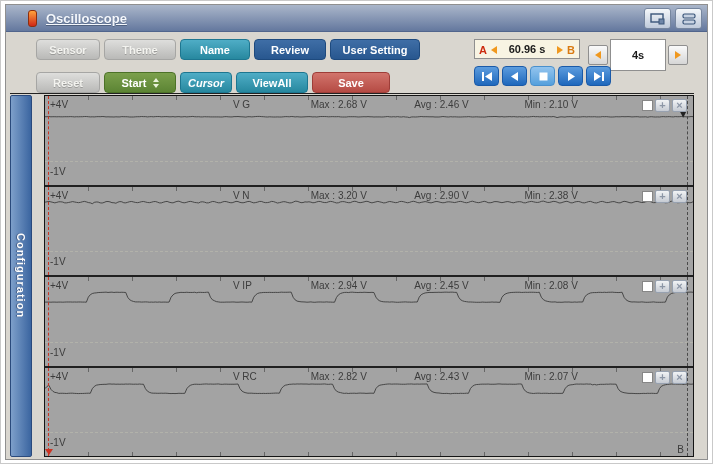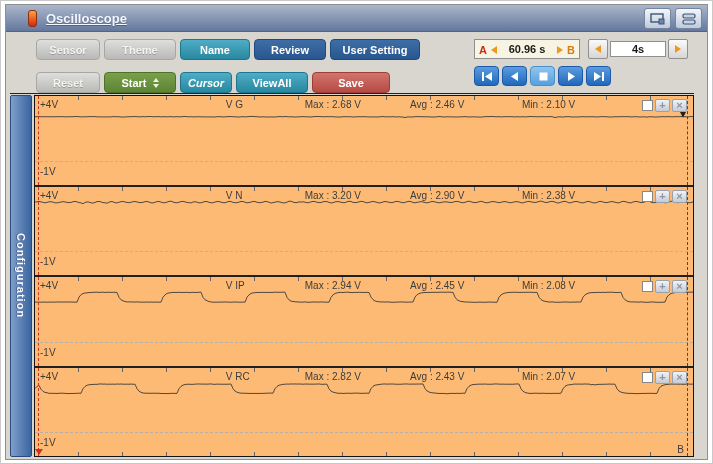--- a/index.html
+++ b/index.html
@@ -38,34 +38,34 @@
           box-sizing:border-box;display:flex;align-items:center;justify-content:space-between;padding:0 4px;}
   .ab-letter-a{color:#cc2c10;font-weight:bold;font-size:11px;}
   .ab-letter-b{color:#d97a12;font-weight:bold;font-size:11px;}
   .ab-value{font-weight:bold;font-size:11px;color:#1a1a1a;}
   .tri{display:inline-block;width:0;height:0;border-top:4px solid transparent;border-bottom:4px solid transparent;}
   .tri.left{border-right:6px solid #f0981e;}
   .tri.right{border-left:6px solid #f0981e;}
   .stepper{position:absolute;left:114px;top:0;display:flex;gap:2px;align-items:center;}
   .step-btn{width:20px;height:20px;border:1px solid #8f8f8f;border-radius:2px;box-sizing:border-box;
             background:linear-gradient(#fafafa,#d6d6d6);display:flex;align-items:center;justify-content:center;}
-  .tb-value{width:56px;height:16px;background:#fff;border:1px solid #8f8f8f;box-sizing:border-box;
+  .tb-value{width:56px;height:32px;background:#fff;border:1px solid #8f8f8f;box-sizing:border-box;
             font-size:11px;font-weight:bold;color:#1a1a1a;display:flex;align-items:center;justify-content:center;}
   .transport{position:absolute;left:0;top:27px;display:flex;gap:3px;}
   .tr-btn{width:25px;height:20px;border-radius:4px;border:1px solid #1a5aa8;box-sizing:border-box;
           background:linear-gradient(#5c9cde,#1f68bc);display:flex;align-items:center;justify-content:center;}
   .tr-btn.stop{background:linear-gradient(#93c4ee,#55a0dc);border-color:#4a90cc;}
   
   .main{position:absolute;top:88px;left:4px;right:13px;bottom:2px;display:flex;border-top:1px solid #222;}
   .sidebar{width:22px;margin-top:1px;background:linear-gradient(90deg,#7d9fca,#3b65a0);
            border:1px solid #2a4a7c;border-radius:2px;box-sizing:border-box;
            display:flex;align-items:center;justify-content:center;cursor:pointer;}
   .sidebar-label{writing-mode:vertical-rl;color:#fff;font-size:11px;font-weight:bold;letter-spacing:1px;
                  text-shadow:0 1px 1px rgba(0,0,30,.4);}
-  .channels{flex:1;margin-left:2px;margin-top:1px;border:1px solid #141414;background:#fdba74;
+  .channels{flex:1;margin-left:12px;margin-top:1px;border:1px solid #141414;background:#a3a3a3;
             display:flex;flex-direction:column;box-sizing:border-box;}
   .panel{flex:1;position:relative;border-bottom:2px solid #202020;overflow:hidden;}
   .panel:last-child{border-bottom:none;}
   .wave{position:absolute;left:0;top:0;width:100%;height:100%;}
   .ticks-top{position:absolute;top:0;left:0;right:0;height:4px;
              background:repeating-linear-gradient(90deg,transparent 0,transparent 43px,#666 43px,#666 44px);}
   .ticks-bottom{position:absolute;bottom:0;left:0;right:0;height:4px;
              background:repeating-linear-gradient(90deg,transparent 0,transparent 43px,#666 43px,#666 44px);}
   .lbl{position:absolute;font-size:10px;color:#3c3c3c;white-space:nowrap;}
   .top-label{left:5px;top:3px;}

